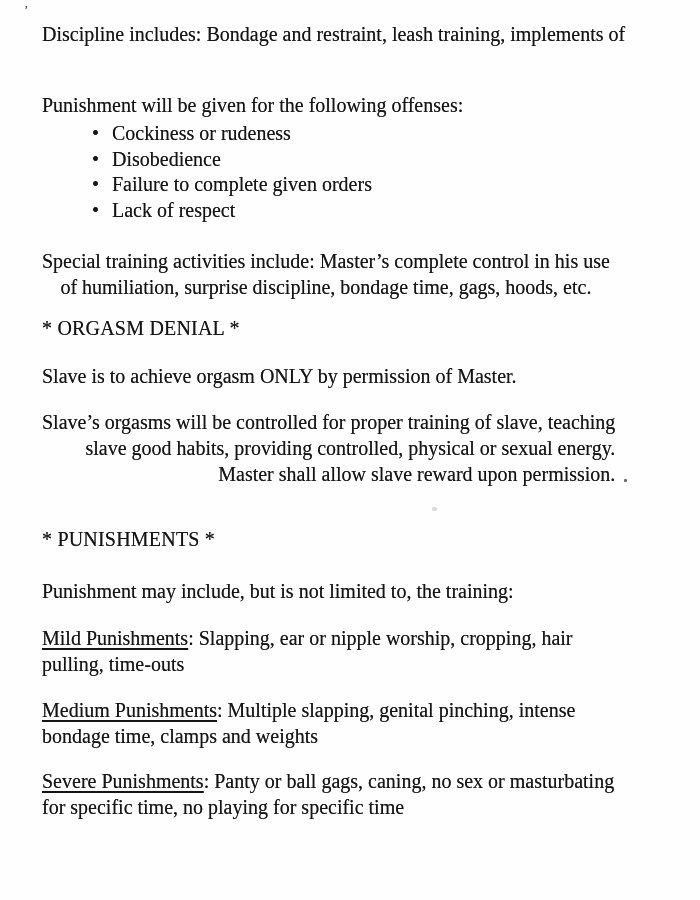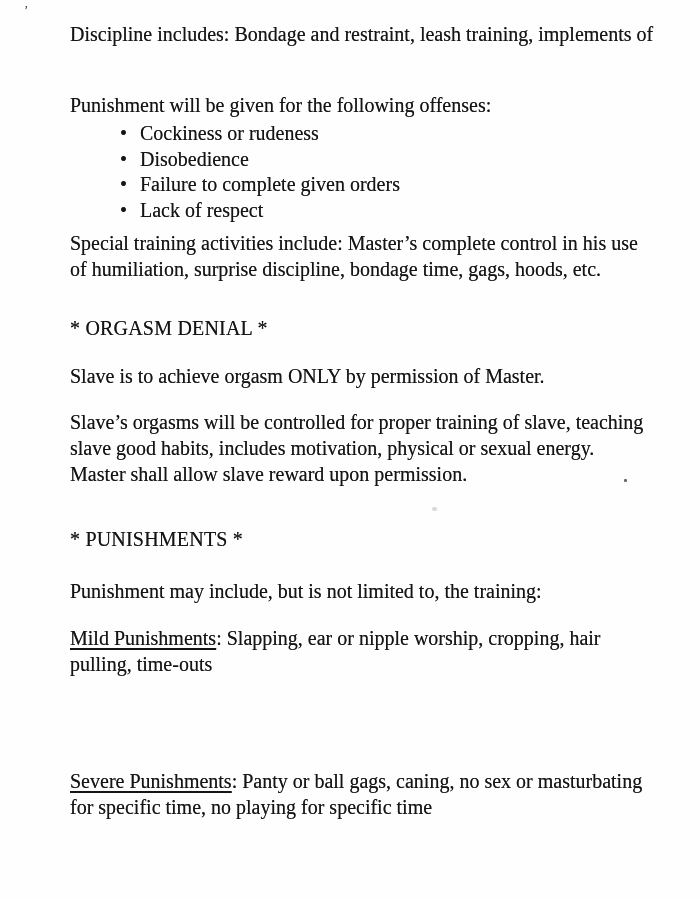--- a/index.html
+++ b/index.html
@@ -15,21 +15,20 @@
     color: #151515;
   }
 
   .blk {
     position: absolute;
     left: 42px;
     font-size: 20px;
     line-height: 26px;
     white-space: nowrap;
     text-shadow: 0 0 0.5px rgba(21,21,21,0.65);
-    margin-left: 28px;
   }
 
   .heading { letter-spacing: 0.2px; }
 
   ul.bullets {
     list-style: none;
     margin: 0;
     padding: 0;
     line-height: 25.5px;
   }
@@ -75,24 +74,24 @@
     width: 5px;
     height: 4px;
     background: #d9d9d9;
     border-radius: 2px;
   }
 
   
   .b0  { top: 21px; }
   .b1  { top: 92px; }
   .b2  { top: 121px; }
-  .b3  { top: 230px; }
+  .b3  { top: 248px; text-align: center; }
   .b4  { top: 315px; }
   .b5  { top: 363px; }
-  .b6  { top: 409px; }
+  .b6  { top: 409px; text-align: right; }
   .b7  { top: 526px; }
   .b8  { top: 578px; }
   .b9  { top: 625px; }
   .b10 { top: 697px; }
   .b11 { top: 768px; }
 </style>
 </head>
 <body>
 
 <div class="page">
@@ -134,40 +133,46 @@
   </div>
 
   <div class="blk b4 heading">* ORGASM DENIAL *</div>
 
   <div class="blk b5">
     <div>Slave is to achieve orgasm ONLY by permission of Master.</div>
   </div>
 
   <div class="blk b6">
     <div>Slave’s orgasms will be controlled for proper training of slave, teaching</div>
-    <div>slave good habits, includes motivation, physical or sexual energy.</div>
+    <div>slave good habits, providing controlled, physical or sexual energy.</div>
     <div>Master shall allow slave reward upon permission.</div>
   </div>
 
   <div class="speck-dot"></div>
   <div class="speck-faint"></div>
 
   <div class="blk b7 heading">* PUNISHMENTS *</div>
 
   <div class="blk b8">
     <div>Punishment may include, but is not limited to, the training:</div>
   </div>
 
   <div class="blk b9">
     <div>
       <span class="u">Mild Punishments</span><span>: Slapping, ear or nipple worship, cropping, hair</span>
     </div>
     <div>pulling, time-outs</div>
   </div>
 
+  <div class="blk b10">
+    <div>
+      <span class="u">Medium Punishments</span><span>: Multiple slapping, genital pinching, intense</span>
+    </div>
+    <div>bondage time, clamps and weights</div>
+  </div>
 
   <div class="blk b11">
     <div>
       <span class="u">Severe Punishments</span><span>: Panty or ball gags, caning, no sex or masturbating</span>
     </div>
     <div>for specific time, no playing for specific time</div>
   </div>
 
 </div>
 

